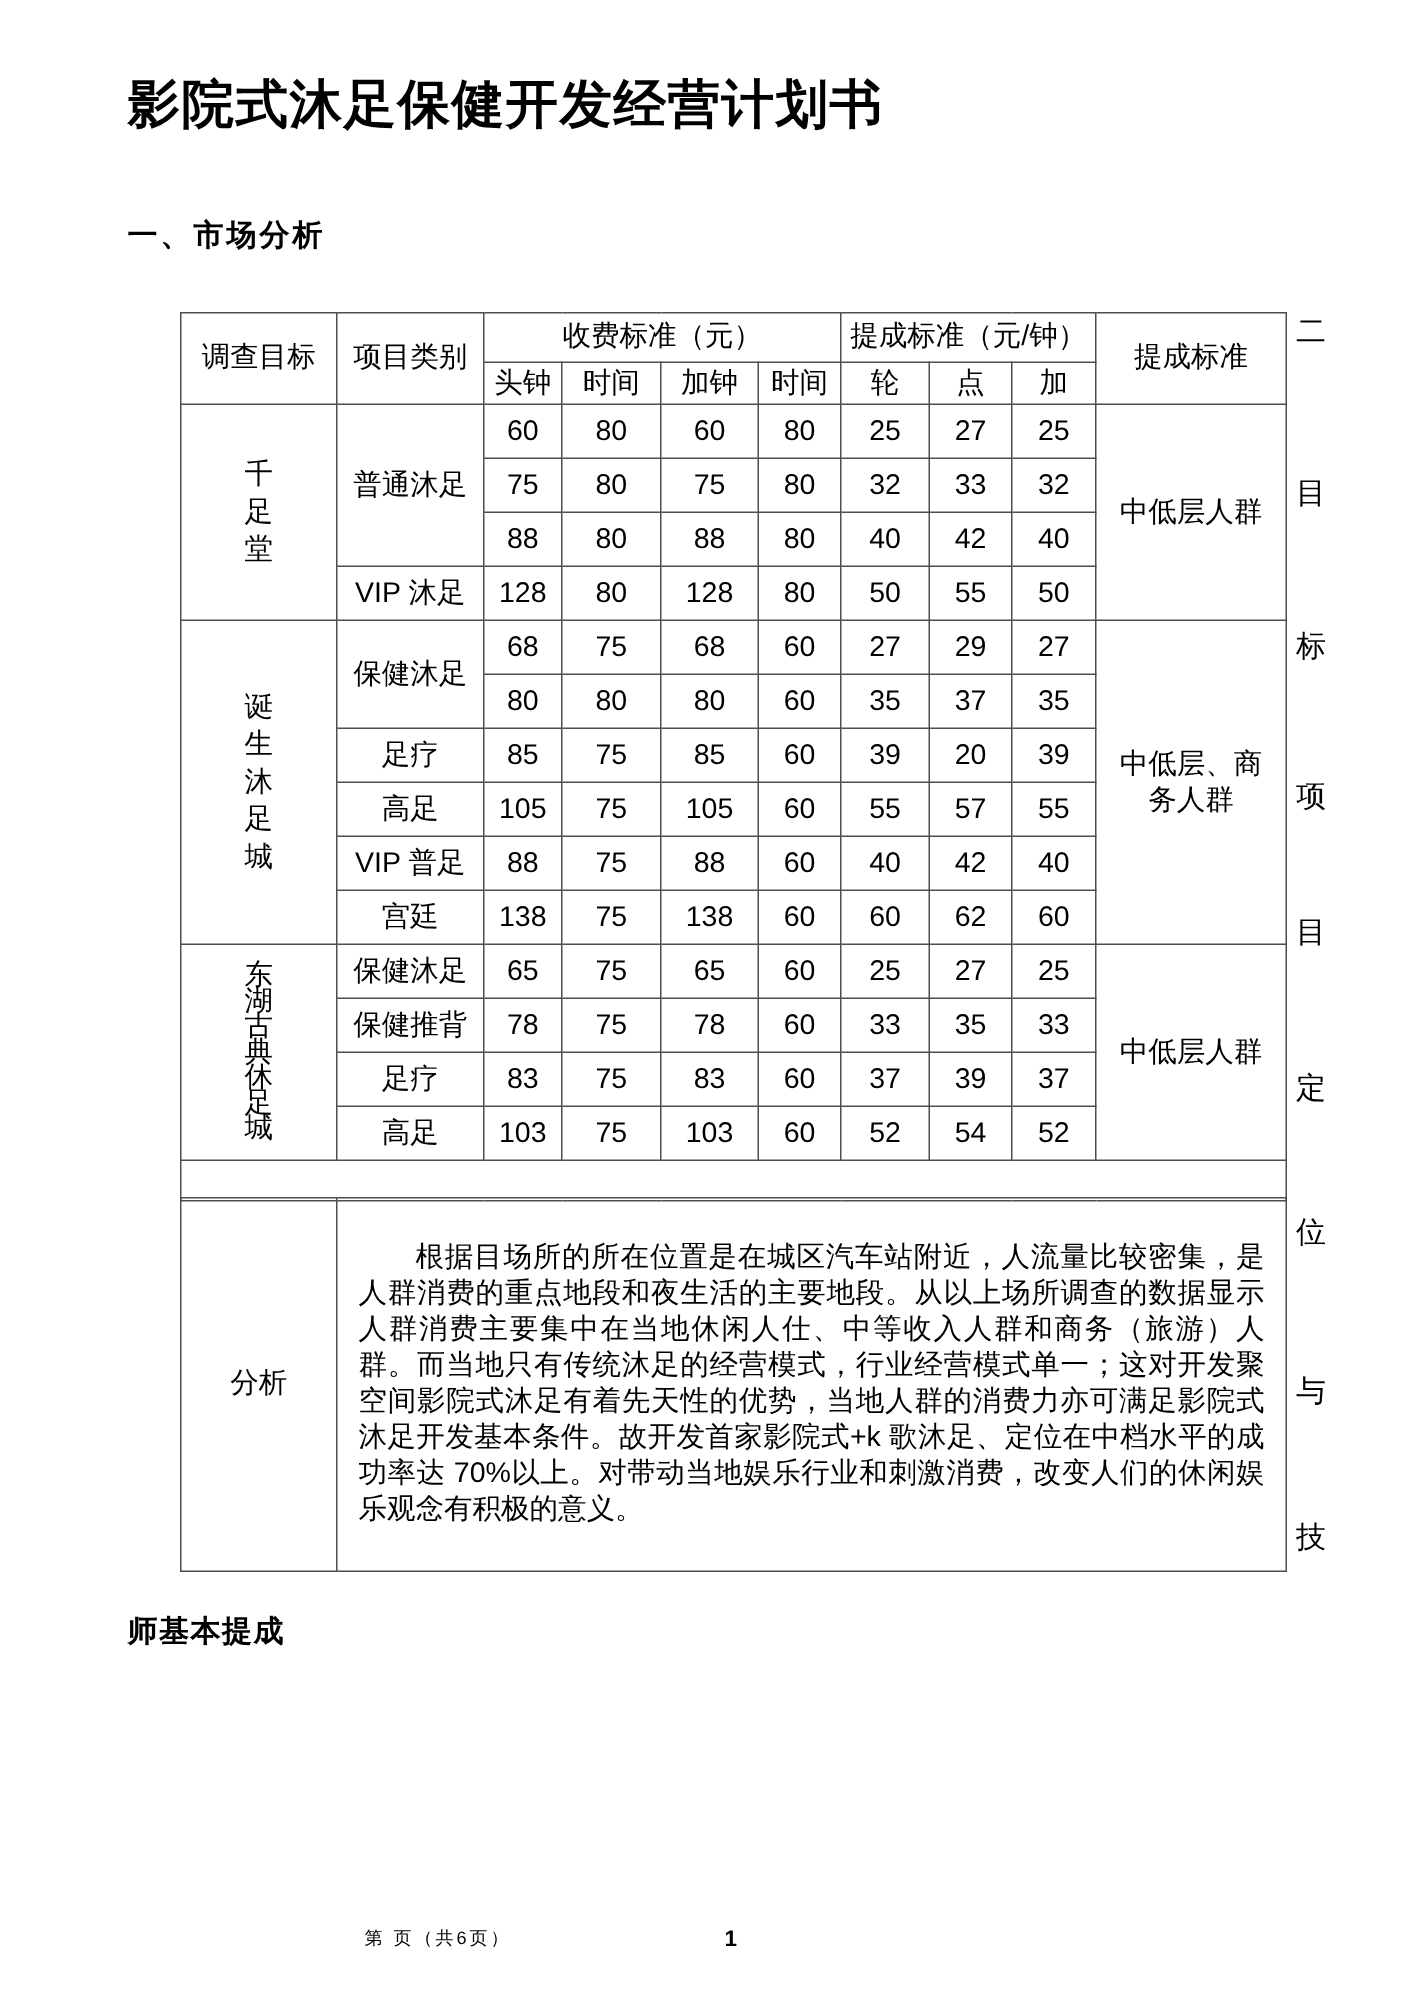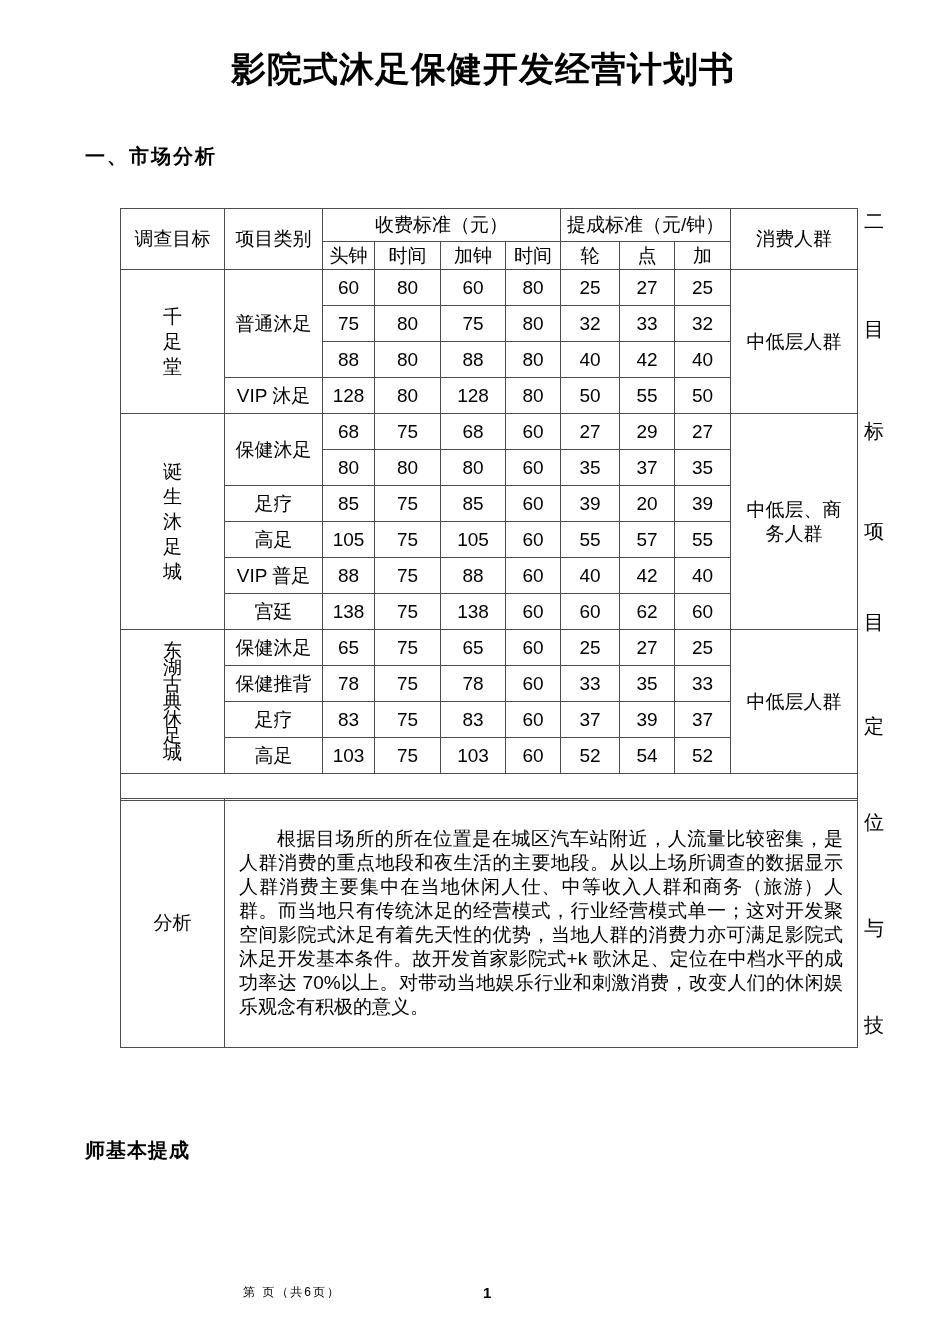--- a/index.html
+++ b/index.html
@@ -4,21 +4,21 @@
 <style>
   html,body{margin:0;padding:0;background:#e8e8e8;}
   .page{
     position:relative;width:950px;height:1344px;margin:0 auto;
     background:#ffffff;color:#000;
     font-family:"Liberation Sans",sans-serif;
     overflow:hidden;
   }
   .doc-title{
     position:absolute;left:85px;top:46px;width:796px;
-    text-align:center;font-size:35px;font-weight:bold;letter-spacing:1px;
+    text-align:left;font-size:35px;font-weight:bold;letter-spacing:1px;
   }
   .sec-heading{
     position:absolute;left:85px;top:143px;
     font-size:20px;font-weight:bold;letter-spacing:2px;
   }
   .tbl-wrap{position:absolute;left:120px;top:208px;width:737px;}
   .tbl2-wrap{position:absolute;left:120px;top:798px;width:737px;}
   table{border-collapse:collapse;table-layout:fixed;width:737px;font-size:19px;}
   td{
     border:1px solid #4d4d4d;text-align:center;vertical-align:middle;
@@ -39,21 +39,21 @@
   }
   td.analysis-cell p{
     margin:0;text-indent:2em;line-height:24px;font-size:19px;
     text-align:justify;
   }
   .side{position:absolute;left:864px;top:0;width:26px;height:1344px;}
   .side span{position:absolute;left:0;font-size:20px;line-height:22px;}
   .sc0{top:210px}.sc1{top:318px}.sc2{top:420px}.sc3{top:520px}.sc4{top:611px}
   .sc5{top:715px}.sc6{top:811px}.sc7{top:917px}.sc8{top:1014px}
   .cont-heading{
-    position:absolute;left:85px;top:1137px;
+    position:absolute;left:85px;top:1074px;
     font-size:20px;font-weight:bold;letter-spacing:1px;
   }
   .footer-label{position:absolute;left:243px;top:1284px;font-size:12px;letter-spacing:2px;}
   .footer-num{position:absolute;left:483px;top:1284px;font-size:15px;font-weight:bold;}
 </style>
 </head>
 <body>
 
 <div class="page">
 
@@ -74,21 +74,21 @@
           <col style="width:55px">
           <col style="width:56px">
         <col style="width:127px">
       </colgroup>
       <tbody>
           <tr class="h1">
         <td rowspan="2">调查目标</td>
         <td rowspan="2">项目类别</td>
         <td colspan="4">收费标准（元）</td>
         <td colspan="3">提成标准（元/钟）</td>
-        <td rowspan="2">消费人群</td>
+        <td rowspan="2">提成标准</td>
       </tr>
       <tr class="h2">
         <td>头钟</td>
         <td>时间</td>
         <td>加钟</td>
         <td>时间</td>
         <td>轮</td>
         <td>点</td>
         <td>加</td>
       </tr>

